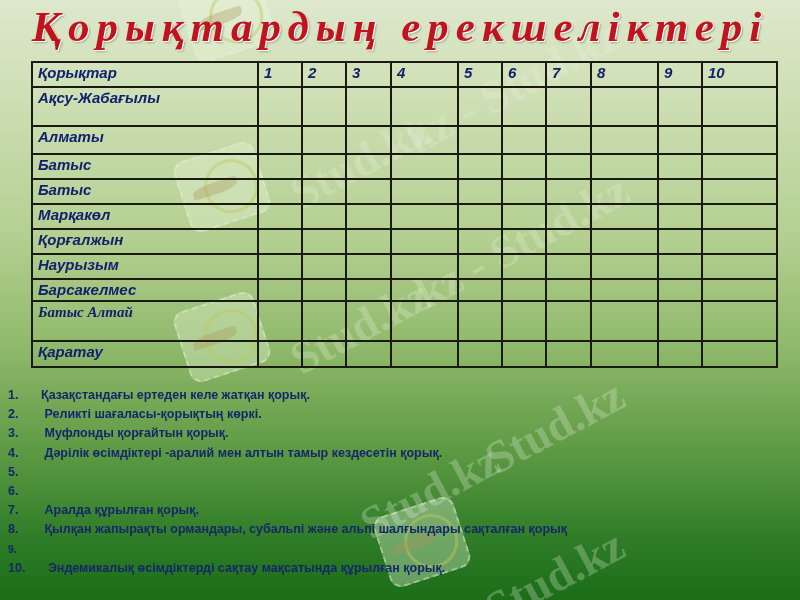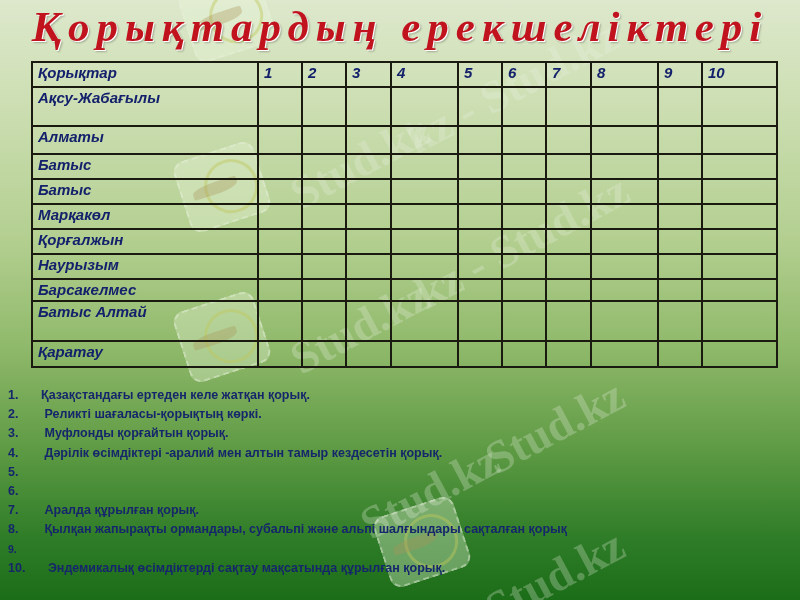--- a/index.html
+++ b/index.html
@@ -198,21 +198,21 @@
         <td></td>
         <td></td>
         <td></td>
         <td></td>
         <td></td>
         <td></td>
         <td></td>
         <td></td>
         <td></td>
       </tr>
-      <tr style="height: 40px;">
+      <tr style="height: 40px; font-family: Liberation Serif, serif;">
         <td>Батыс Алтай</td>
         <td></td>
         <td></td>
         <td></td>
         <td></td>
         <td></td>
         <td></td>
         <td></td>
         <td></td>
         <td></td>

